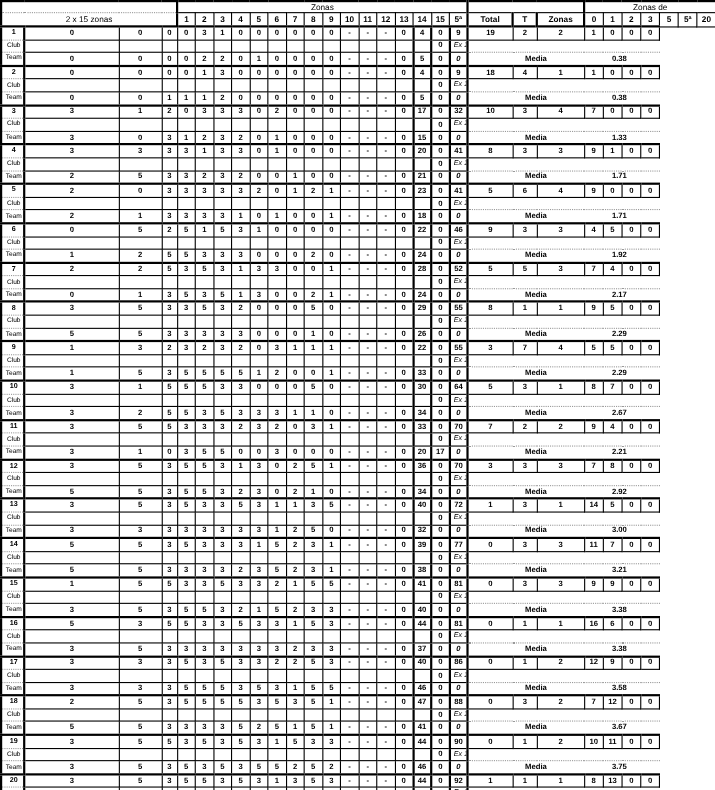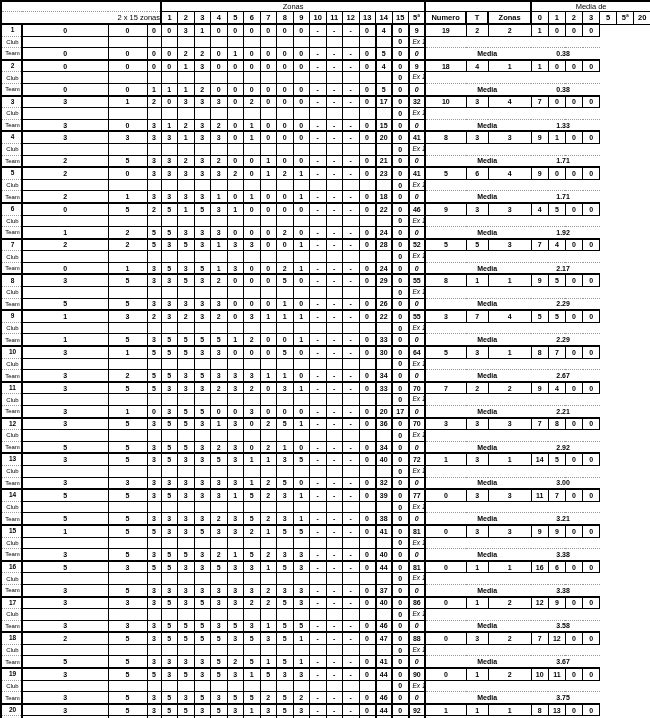--- a/index.html
+++ b/index.html
@@ -42,41 +42,41 @@
     <col style="width:41px">
       <col style="width:22px">
       <col style="width:43px">
     <col span="7" style="width:17.14px">
   </colgroup>
   <thead>
     <tr class="grp">
       <td colspan="4"></td>
       <td colspan="16" class="grpZ">Zonas</td>
       <td colspan="3" class="grpM"></td>
-      <td colspan="7" class="grpN">Media de</td>
+      <td colspan="7" class="grpN">Zonas de</td>
     </tr>
     <tr id="hrow2">
-      <td colspan="4" style="text-align:right;font-size:7.5px;border-top:1px dotted #999;">2 x 15 zonas</td>
+      <td colspan="4" style="text-align:center;font-size:7.5px;border-top:1px dotted #999;">2 x 15 zonas</td>
     <td class="zc hc thkL">1</td>
         <td class="zc hc">2</td>
         <td class="zc hc">3</td>
         <td class="zc hc">4</td>
         <td class="zc hc">5</td>
         <td class="zc hc">6</td>
         <td class="zc hc">7</td>
         <td class="zc hc">8</td>
         <td class="zc hc">9</td>
         <td class="zc hc">10</td>
         <td class="zc hc">11</td>
         <td class="zc hc">12</td>
         <td class="zc hc">13</td>
         <td class="zc hc">14</td>
         <td class="zc hc">15</td>
         <td class="zc hc">5ª</td>
-        <td class="zc hc thkL">Numero</td>
+        <td class="zc hc thkL">Total</td>
         <td class="zc hc thkL">T</td>
         <td class="zc hc thkL">Zonas</td>
         <td class="zc hc thkL">0</td>
         <td class="zc hc">1</td>
         <td class="zc hc">2</td>
         <td class="zc hc">3</td>
         <td class="zc hc">5</td>
         <td class="zc hc">5ª</td>
         <td class="zc hc">20</td>
       </tr>

